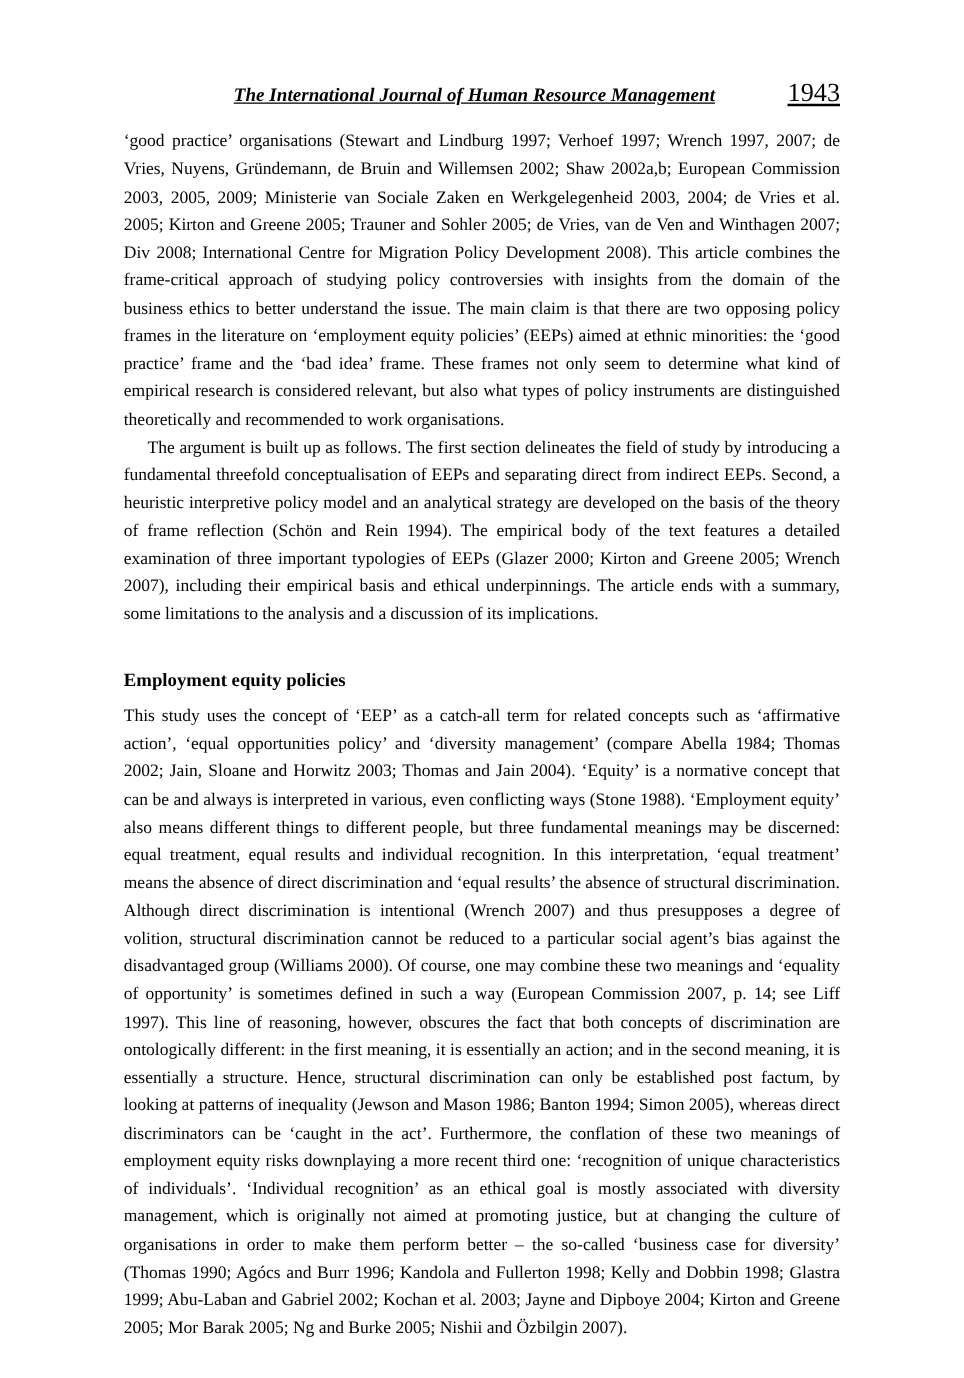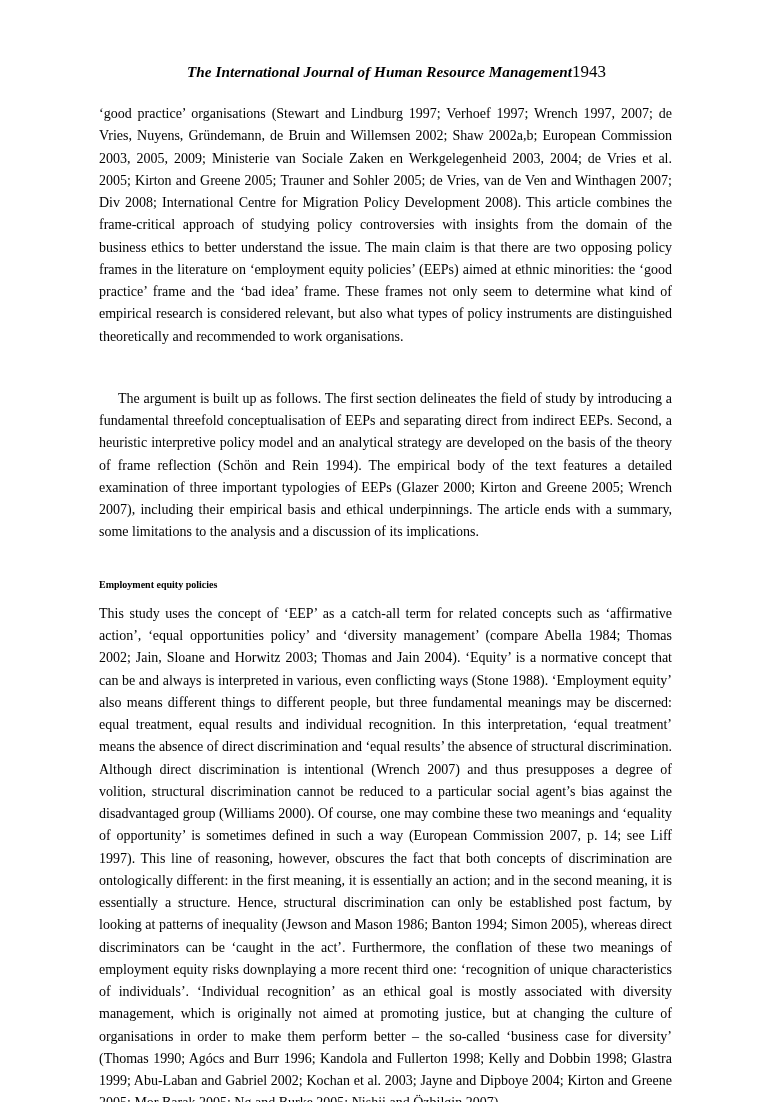--- a/index.html
+++ b/index.html
@@ -23,53 +23,53 @@
     box-sizing: border-box;
   }
   .running-head {
     position: absolute;
     left: 99px;
     top: 62px;
     width: 573px;
     height: 22px;
     display: flex;
     align-items: baseline;
-    justify-content: flex-start;
+    justify-content: space-between;
+    text-decoration: underline;
   }
   .journal-title {
     font-style: italic;
     font-weight: bold;
     font-size: 15.2px;
     letter-spacing: 0.05px;
     margin-left: 88px;
   }
   .page-number {
-    font-size: 17px;
+    font-size: 21px;
     font-weight: normal;
   }
   .body-col {
     position: absolute;
     left: 99px;
     top: 103px;
     width: 573px;
   }
   p.para {
     margin: 0;
     font-size: 14px;
     line-height: 22.25px;
     text-align: justify;
     text-justify: inter-word;
     hyphens: manual;
   }
   p.indent {
     text-indent: 19px;
-    margin-top: 40px;
   }
   h2.section-heading {
-    font-size: 10px;
+    font-size: 15px;
     font-weight: bold;
     line-height: 22.25px;
     margin: 0;
     text-align: left;
   }
   .gap-before-heading {
     height: 30px;
   }
   .gap-after-heading {
     height: 7px;

